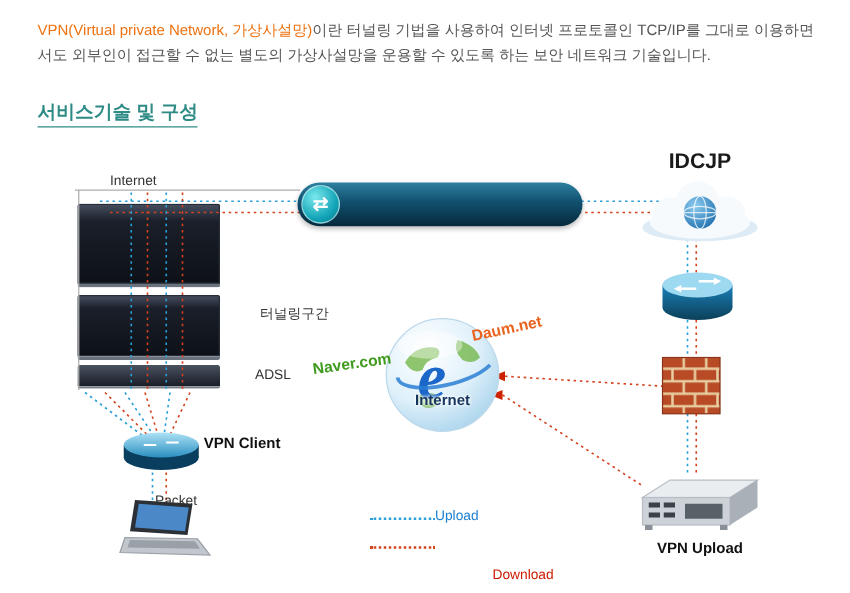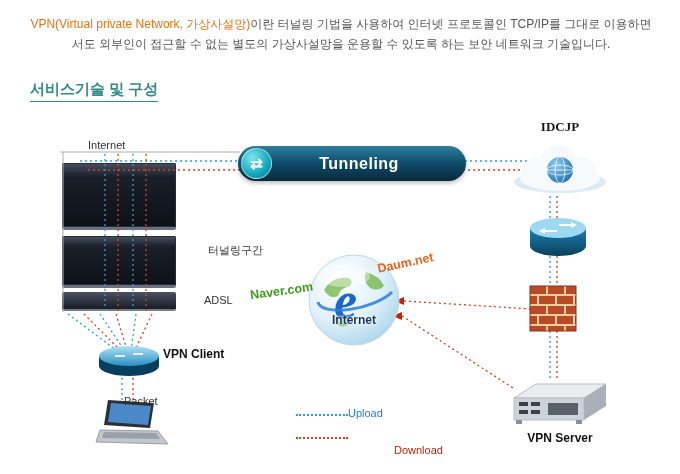--- a/index.html
+++ b/index.html
@@ -2,21 +2,21 @@
 <html><head>
 <meta charset="utf-8">
 <style>
   html,body{margin:0;padding:0;background:#fff;}
   .page{
     position:relative;width:680px;height:474px;background:#fff;overflow:hidden;
     font-family:"Liberation Sans",sans-serif;
   }
   .intro{
     position:absolute;left:30px;top:14px;width:622px;
-    font-size:12px;line-height:20px;color:#555;margin:0;letter-spacing:0;text-align:center;
+    font-size:12px;line-height:20px;color:#555;margin:0;letter-spacing:0;
   }
   .intro .hl{color:#ee7211;}
   .section-title{
     position:absolute;left:30px;top:80px;margin:0;
     font-size:15px;font-weight:bold;color:#2e8b85;
     border-bottom:1px solid #2e8b85;padding-bottom:2px;display:inline-block;
   }
   .lbl{position:absolute;font-size:11px;color:#333;z-index:4;white-space:nowrap;}
   .lbl.bold{font-weight:bold;font-size:12px;color:#111;text-align:right;}
 
@@ -54,30 +54,30 @@
 
   .globe-label{position:absolute;left:306px;top:313px;width:96px;text-align:center;
     font-size:12px;font-weight:bold;color:#16355e;z-index:4;
     text-shadow:0 0 3px #fff,0 0 3px #fff;}
   .naver{position:absolute;left:250px;top:284px;font-size:12.5px;font-weight:bold;color:#3f9b1e;
     transform:rotate(-8deg);z-index:4;}
   .daum{position:absolute;left:377px;top:256px;font-size:12.5px;font-weight:bold;color:#e8641e;
     transform:rotate(-12deg);z-index:4;}
 
   .idcjp{position:absolute;left:516px;top:119px;width:88px;text-align:center;
-    font-size:13px;font-weight:bold;color:#1a1a1a;z-index:4;font-family:Liberation Serif, serif;}
+    font-size:17px;font-weight:bold;color:#1a1a1a;z-index:4;}
   .server-label{position:absolute;left:510px;top:431px;width:100px;text-align:center;
     font-size:12px;font-weight:bold;color:#111;z-index:4;}
 
   .legend-line{position:absolute;width:52px;height:0;z-index:4;}
   .legend-line.up{border-top:2px dotted #2a9fd8;left:296px;top:414px;}
   .legend-line.dn{border-top:2px dotted #d4421e;left:296px;top:437px;}
   .legend-text{position:absolute;font-size:11px;z-index:4;}
   .legend-text.up{left:348px;top:407px;color:#1b7fd0;}
-  .legend-text.dn{left:354px;top:444px;color:#cc1a00;padding-left:40px;}
+  .legend-text.dn{left:354px;top:454px;color:#cc1a00;padding-left:40px;}
 </style>
 </head>
 <body>
 
 <div class="page">
 
   <p class="intro"><span class="hl">VPN(Virtual private Network, 가상사설망)</span><span>이란 터널링 기법을 사용하여 인터넷 프로토콜인 TCP/IP를 그대로 이용하면서도 외부인이 접근할 수 없는 별도의 가상사설망을 운용할 수 있도록 하는 보안 네트워크 기술입니다.</span></p>
 
   <h2 class="section-title">서비스기술 및 구성</h2>
 
@@ -107,28 +107,27 @@
     <polygon points="404,297 404,305 394,301" fill="#cc2200"></polygon>
     <polygon points="402,312 402,320 392,316" fill="#cc2200"></polygon>
   </svg>
 
   <div class="lbl" style="left:88px;top:139px;">Internet</div>
   <div class="lbl" style="left:184px;top:243px;margin-left:24px;">터널링구간</div>
   <div class="lbl" style="left:184px;top:294px;margin-left:20px;">ADSL</div>
   <div class="lbl bold" style="left:163px;top:347px;">VPN Client</div>
   <div class="lbl" style="left:76px;top:395px;margin-left:48px;">Packet</div>
   <div class="idcjp">IDCJP</div>
-  <div class="server-label">VPN Server</div>
+  <div class="server-label">VPN Upload</div>
   <div class="naver">Naver.com</div>
   <div class="daum">Daum.net</div>
   <div class="globe-label">Internet</div>
 
   <div class="tunnel-pill">
     <span class="tunnel-icon">⇄</span>
-    <span class="tunnel-text">Tunneling</span>
   </div>
 
   <svg class="icon" style="left:510px;top:140px;" width="100" height="56" viewBox="0 0 100 56">
     <defs>
       <radialGradient id="cGlobe" cx="35%" cy="30%" r="80%">
         <stop offset="0" stop-color="#8ecdf0"></stop>
           <stop offset="1" stop-color="#1d6fae"></stop>
       </radialGradient>
     </defs>
     <ellipse cx="50" cy="42" rx="46" ry="11" fill="#dcebf5"></ellipse>

